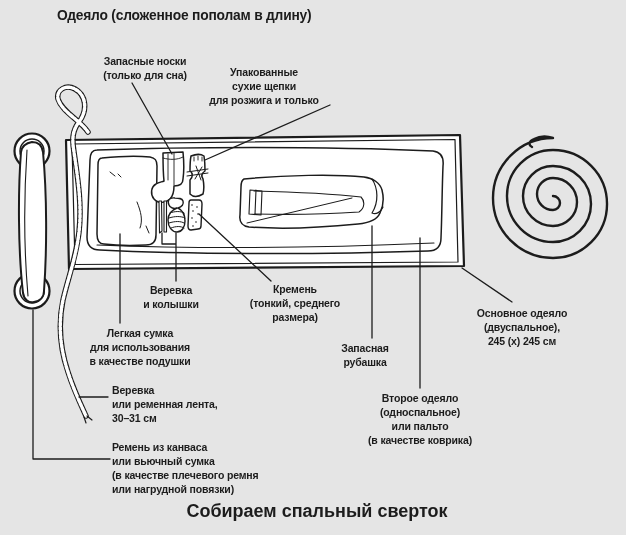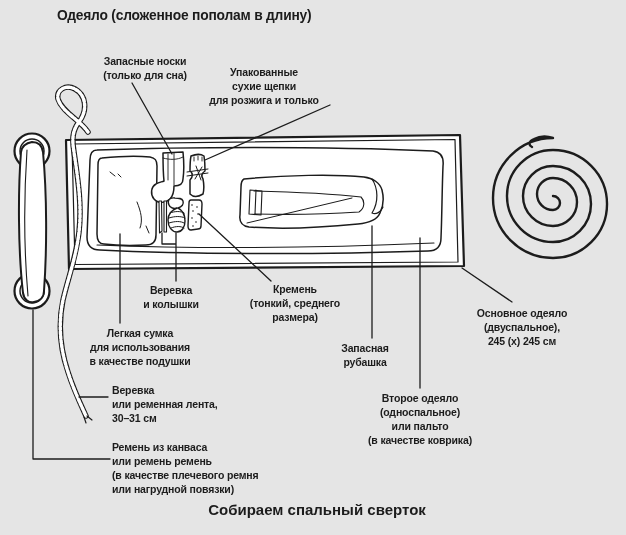--- a/index.html
+++ b/index.html
@@ -6,21 +6,21 @@
   #stage{position:relative;width:626px;height:535px;background:#e5e5e5;overflow:hidden;
          font-family:"Liberation Sans",sans-serif;color:#1c1c1c;}
   #art{position:absolute;left:0;top:0;}
   .lbl{position:absolute;font-weight:bold;font-size:10.5px;line-height:14px;
        letter-spacing:-0.15px;white-space:pre-line;color:#1c1c1c;}
   .ctr{text-align:center;}
   .lft{text-align:left;}
   #title{position:absolute;left:57px;top:8px;font-weight:bold;font-size:13.8px;
          letter-spacing:-0.2px;color:#1c1c1c;}
   #caption{position:absolute;left:117px;top:501px;width:400px;text-align:center;
-           font-weight:bold;font-size:15px;color:#1c1c1c;}
+           font-weight:bold;font-size:18px;color:#1c1c1c;}
 </style>
 </head>
 <body>
 
 <div id="stage">
 
   <svg id="art" width="626" height="535" viewBox="0 0 626 535">
     <g fill="none" stroke="#1c1c1c" stroke-linecap="round" stroke-linejoin="round">
 
       <g>
@@ -172,21 +172,21 @@
 
   <div class="lbl ctr" style="left:73px;top:326px;width:134px;">Легкая сумка
 для использования
 в качестве подушки</div>
 
   <div class="lbl lft" style="left:112px;top:383px;width:145px;">Веревка
 или ременная лента,
 30–31 см</div>
 
   <div class="lbl lft" style="left:112px;top:440px;width:180px;">Ремень из канваса
-или ремень ремень
+или вьючный сумка
 (в качестве плечевого ремня
 или нагрудной повязки)</div>
 
   <div class="lbl ctr" style="left:329px;top:341px;width:72px;">Запасная
 рубашка</div>
 
   <div class="lbl ctr" style="left:348px;top:391px;width:144px;">Второе одеяло
 (односпальное)
 или пальто
 (в качестве коврика)</div>

